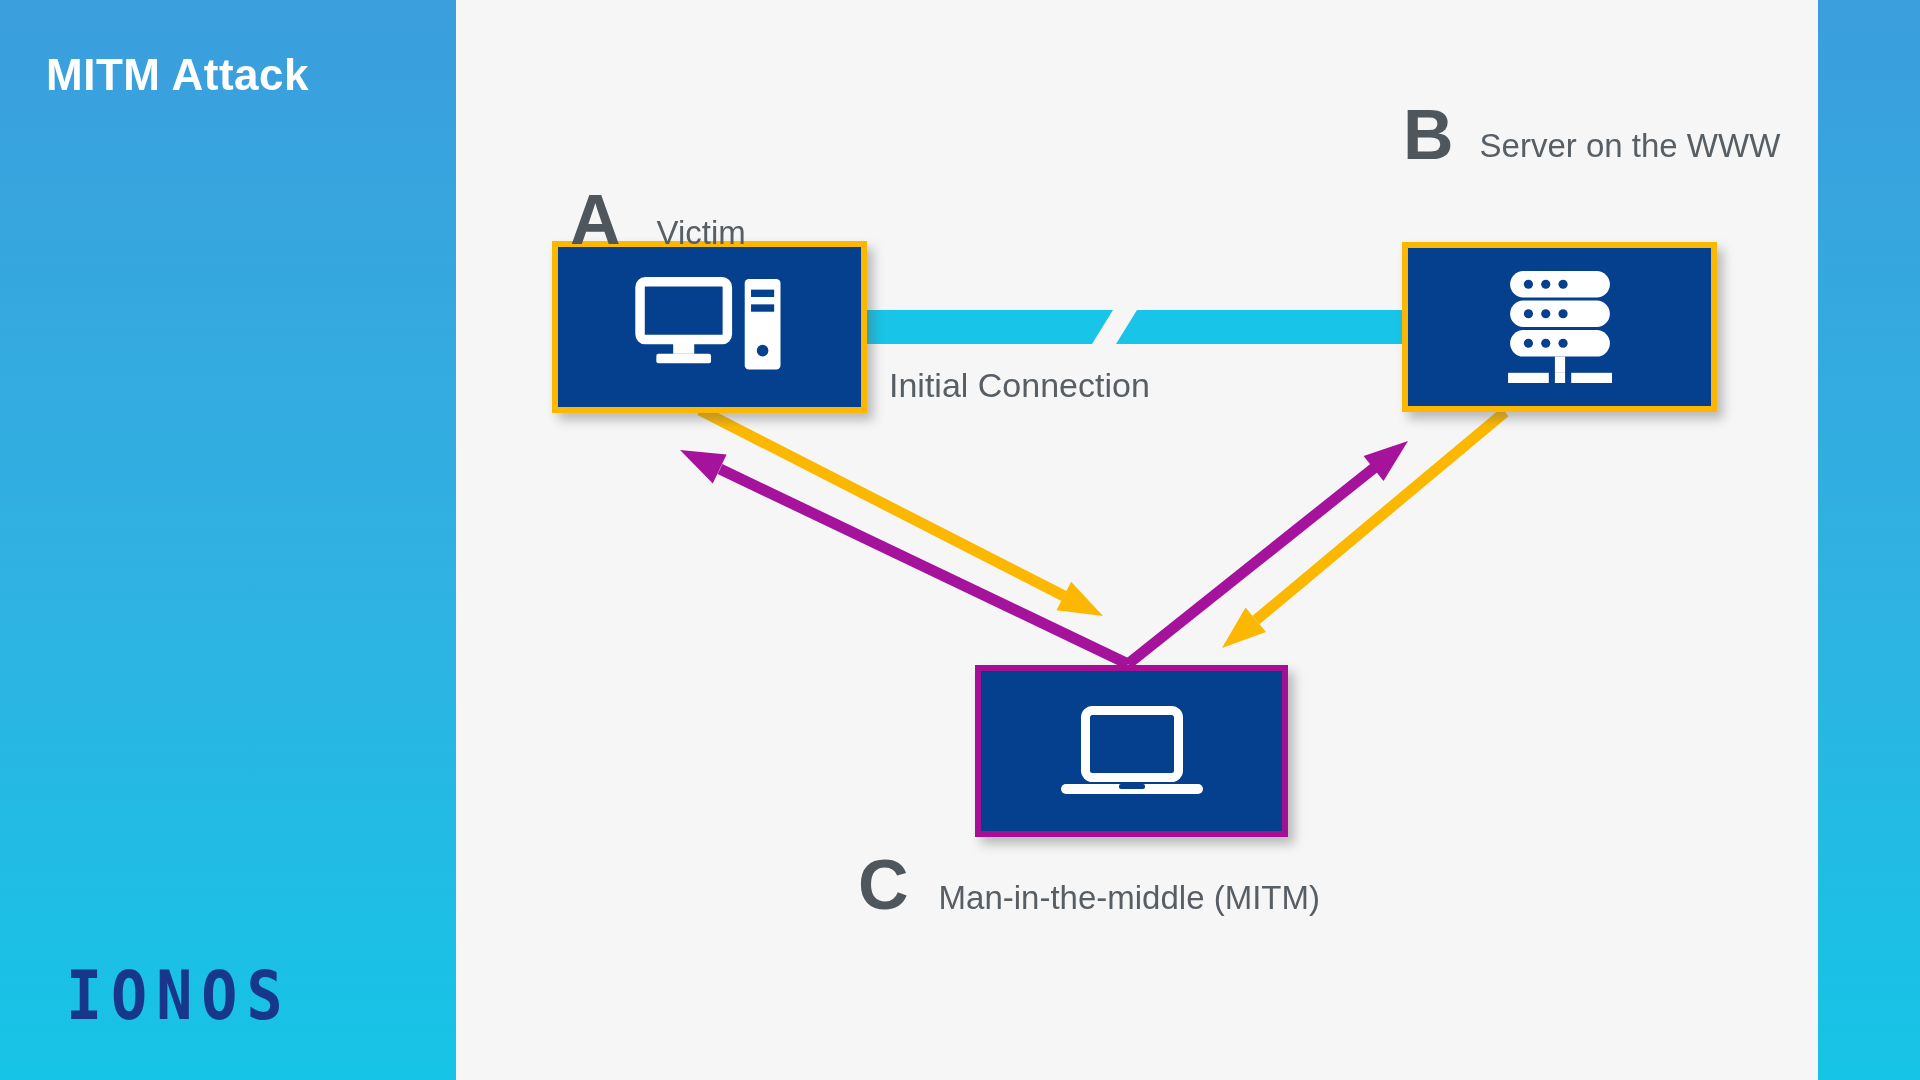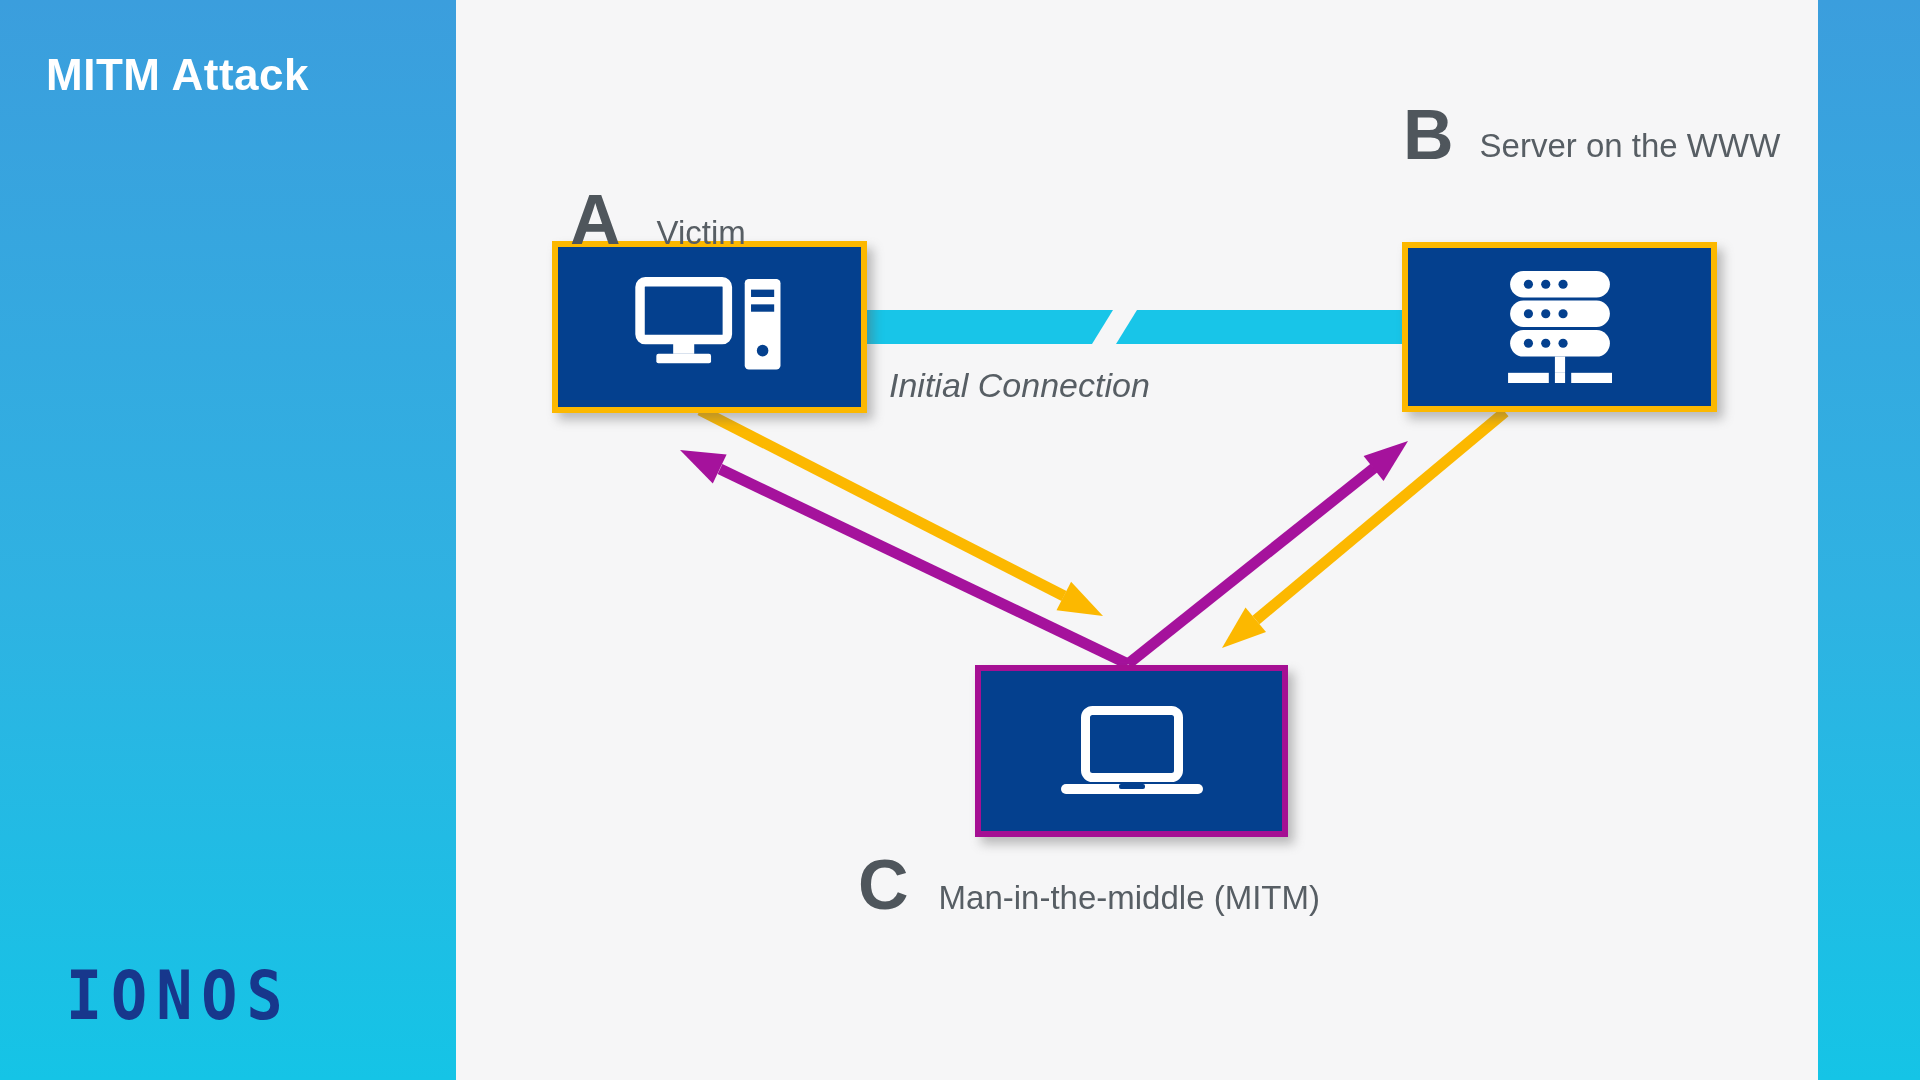--- a/index.html
+++ b/index.html
@@ -45,21 +45,21 @@
   .label-c .small{margin-left:30px;}
   .label-b{
     left:1403px;top:96px;width:392px;padding-top:20px;
     white-space:normal;line-height:60px;font-size:33px;
   }
   .label-b .big{
     float:left;line-height:58px;margin:-10px 26px 0 0;
   }
   .conn-label{
     position:absolute;z-index:3;left:889px;top:366px;
-    font-size:34px;color:#575e64;font-style:italic;
+    font-size:34px;color:#575e64;
   }
 </style>
 </head>
 <body>
 
 <div class="panel left">
   <div class="page-title">MITM Attack</div>
   <div class="brand">IONOS</div>
 </div>
 <div class="panel right"></div>

